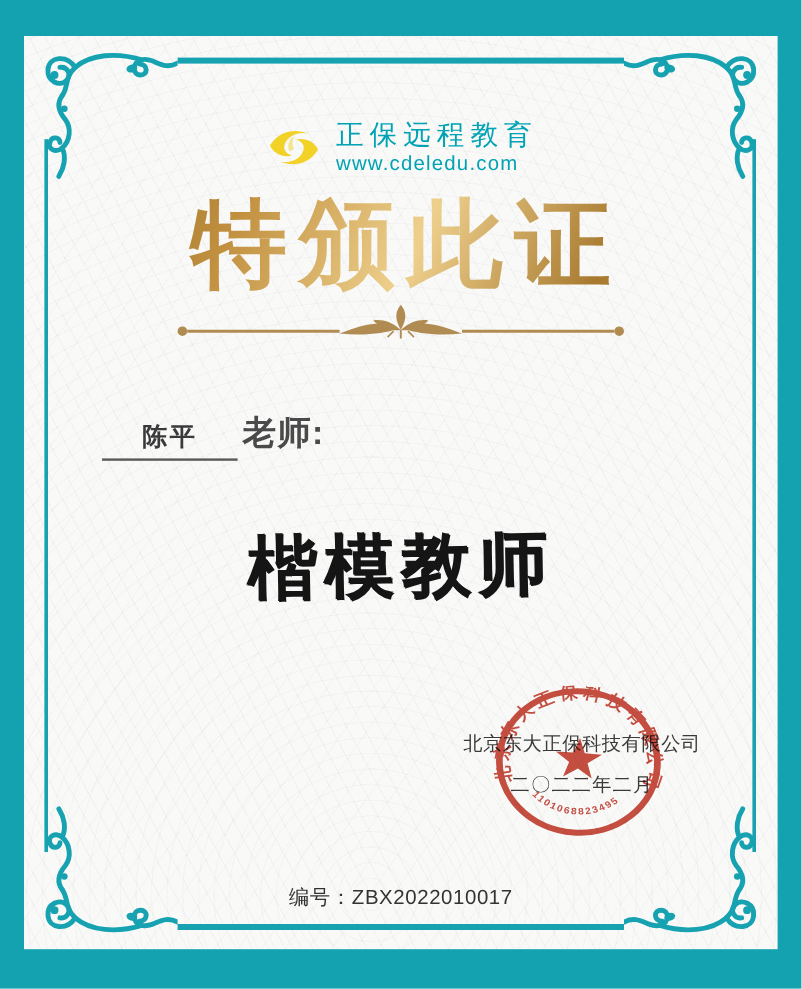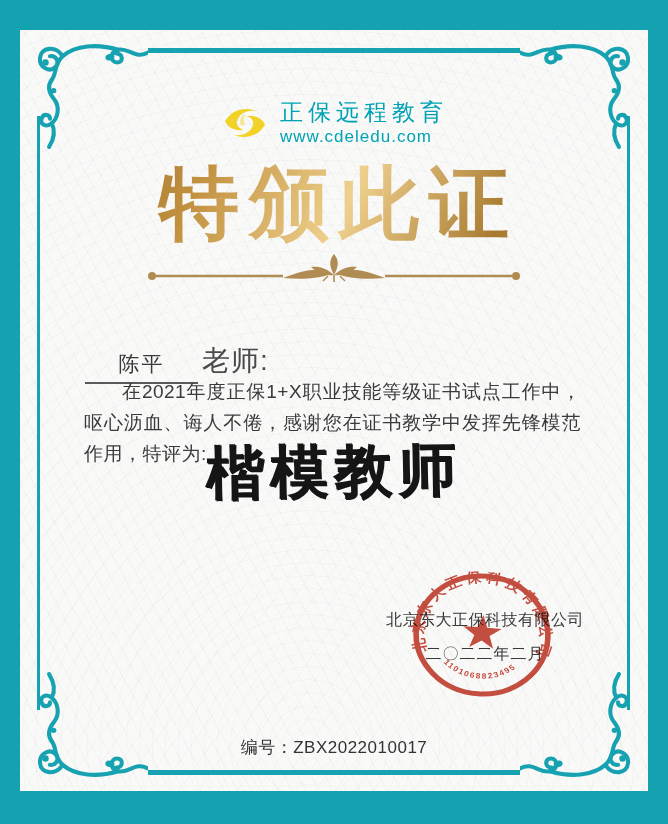--- a/index.html
+++ b/index.html
@@ -52,21 +52,21 @@
     background:linear-gradient(115deg,#8f6526 4%,#c1903f 28%,#eed08d 52%,#a87a30 76%,#c79a4d 96%);
     -webkit-background-clip:text;background-clip:text;color:transparent;
     text-indent:10px;
   }
   .divider{
     position:absolute;left:125px;top:222px;width:378px;height:36px;color:#b08c52;
   }
   
   .recipient-row{
     position:absolute;left:65px;top:312px;display:flex;align-items:flex-end;
-    font-size:20px;color:#3a3a3a;
+    font-size:20px;color:#3a3a3a;font-weight:bold;
   }
   .recipient-name{
     display:inline-block;width:113px;text-align:center;
     border-bottom:2px solid #5a5a5a;padding-bottom:4px;font-size:21px;letter-spacing:2px;
   }
   .recipient-suffix{margin-left:4px;padding-bottom:4px;color:#4a4a4a;font-size:28px;letter-spacing:1px;}
   
   .body-paragraph{
     position:absolute;left:64px;top:346px;width:497px;
     font-size:19px;line-height:31px;color:#3a3a3a;
@@ -198,21 +198,20 @@
         <line x1="183" y1="24" x2="178" y2="29" stroke-width="1.4"></line>
         <line x1="195" y1="24" x2="200" y2="29" stroke-width="1.4"></line>
       </g>
     </svg>
 
     <div class="recipient-row">
       <span class="recipient-name">陈平</span>
       <span class="recipient-suffix">老师:</span>
     </div>
 
-    <p class="body-paragraph">在2021年度正保1+X职业技能等级证书试点工作中，呕心沥血、诲人不倦，感谢您在证书教学中发挥先锋模范作用，特评为:</p>
 
     <div class="award-title">楷模教师</div>
 
 
     <div class="signature">
       <div class="sig-company">北京东大正保科技有限公司</div>
       <div class="sig-date">二〇二二年二月</div>
     </div>
 
     <svg class="seal" viewBox="0 0 150 150" preserveAspectRatio="none" aria-hidden="true">

